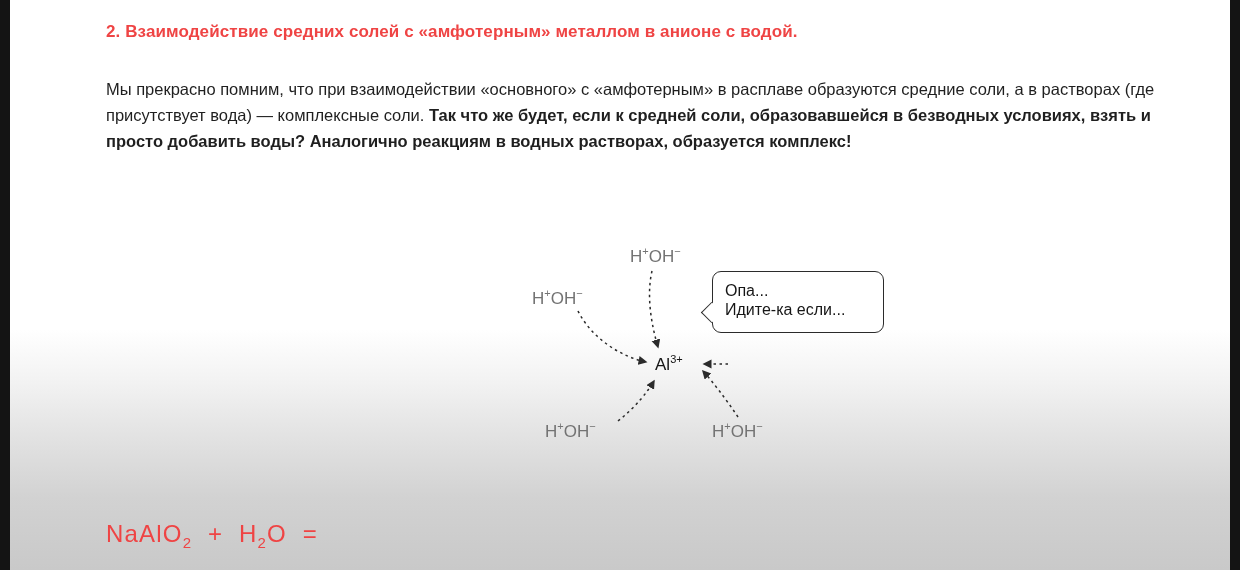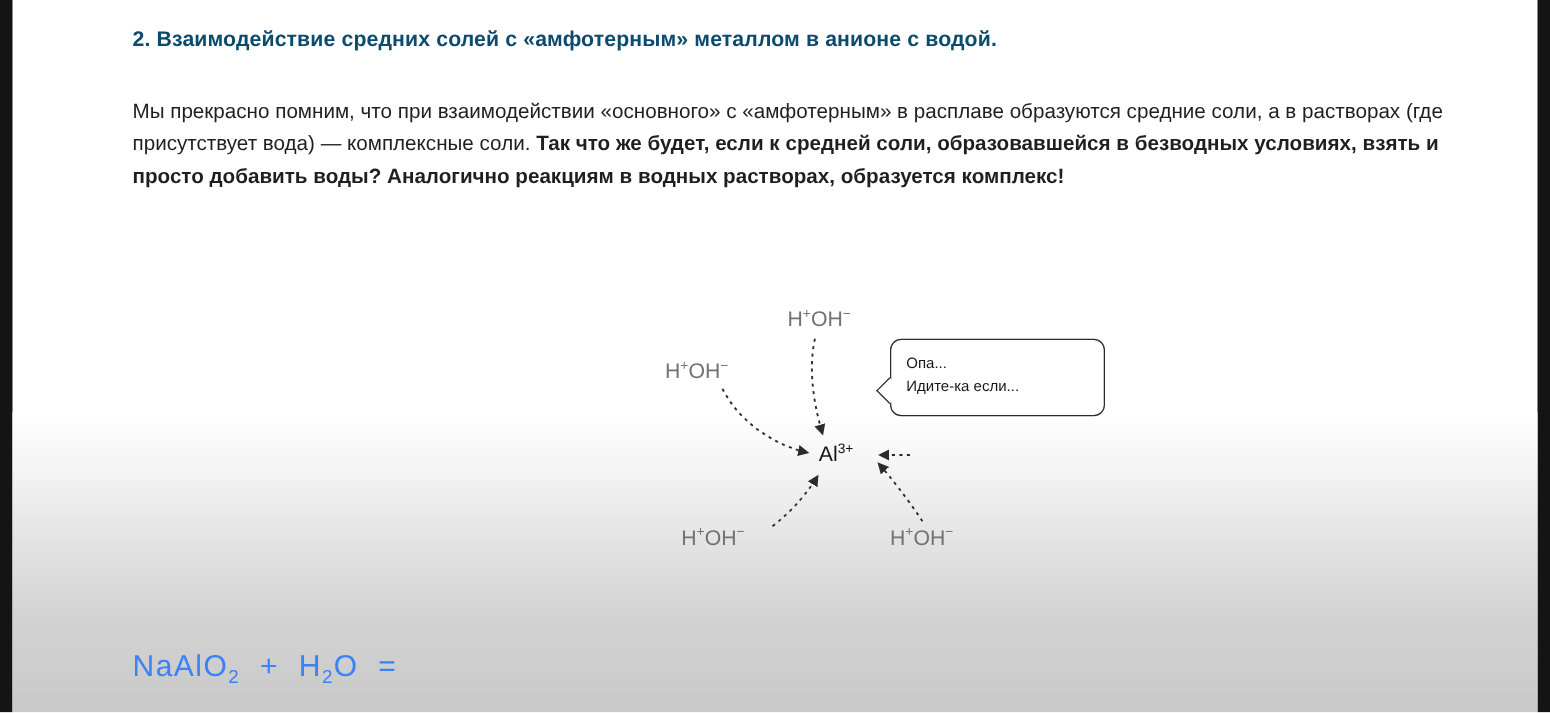--- a/index.html
+++ b/index.html
@@ -43,21 +43,21 @@
   }
 
   .heading {
     position: absolute;
     left: 106px;
     top: 22px;
     width: 1060px;
     font-size: 17px;
     font-weight: bold;
     letter-spacing: 0.1px;
-    color: #0c4a6e;
+    color: #ef4444;
   }
 
   .para {
     position: absolute;
     left: 106px;
     top: 76px;
     width: 1055px;
     font-size: 16.5px;
     line-height: 26px;
     color: #1f1f1f;
@@ -102,21 +102,21 @@
     position: absolute;
     left: 212px;
     top: 36px;
     width: 172px;
     height: 62px;
     background: #ffffff;
     border: 1.6px solid #2b2b2b;
     border-radius: 9px;
     box-sizing: border-box;
     padding: 9px 12px;
-    font-size: 12px;
+    font-size: 16px;
     line-height: 19px;
     color: #161616;
   }
   .bubble .tail {
     position: absolute;
     left: -9px;
     bottom: 12px;
     width: 14px;
     height: 14px;
     background: #ffffff;
@@ -132,21 +132,21 @@
     height: 235px;
     pointer-events: none;
   }
 
   .formula {
     position: absolute;
     left: 106px;
     top: 520px;
     font-size: 24px;
     letter-spacing: 1.2px;
-    color: #3b82f6;
+    color: #ef4444;
     white-space: nowrap;
   }
   .formula sub { font-size: 15px; vertical-align: sub; }
 </style>
 </head>
 <body>
 
 <div id="page">
 
   <div class="edge left"></div>

